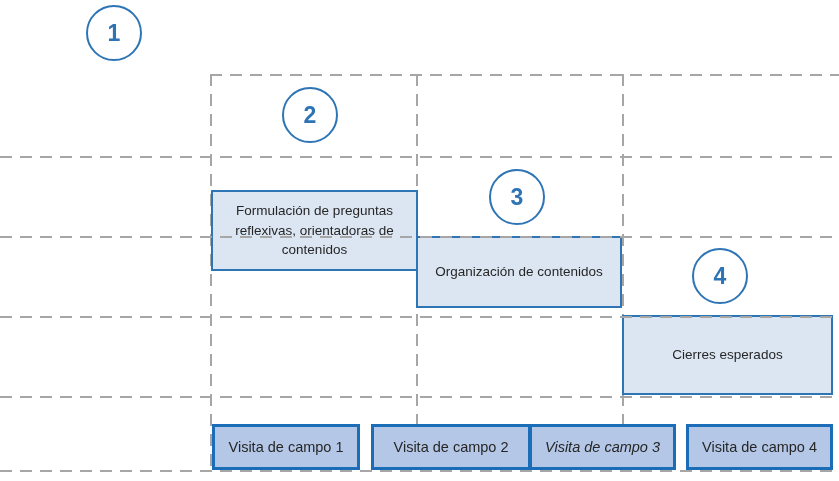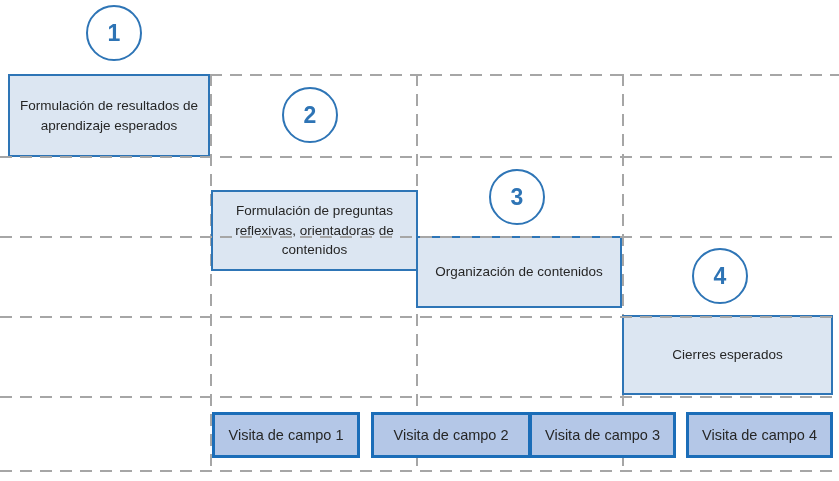--- a/index.html
+++ b/index.html
@@ -59,21 +59,21 @@
     align-items: center;
     justify-content: center;
     color: #2e74b5;
     font-weight: bold;
     font-size: 23px;
     z-index: 4;
   }
   
   .visit {
     position: absolute;
-    top: 412px;
+    top: 424px;
     height: 46px;
     box-sizing: border-box;
     background: #b4c7e7;
     border: 3px solid #1b6db8;
     display: flex;
     align-items: center;
     justify-content: center;
     text-align: center;
     font-size: 14.5px;
     color: #262626;
@@ -82,23 +82,20 @@
 </style>
 </head>
 <body>
 
 <div class="canvas">
 
   <div class="vline" style="left:210px;"></div>
   <div class="vline" style="left:416px;"></div>
   <div class="vline" style="left:622px;"></div>
 
-  <div class="step" style="left:8px; top:74px; width:202px; height:83px;">
-    <span>Formulación de resultados de aprendizaje esperados</span>
-  </div>
   <div class="step" style="left:211px; top:156px; width:207px; height:81px;margin-top:34px;">
     <span>Formulación de preguntas reflexivas, orientadoras de contenidos</span>
   </div>
   <div class="step" style="left:416px; top:236px; width:206px; height:72px;">
     <span>Organización de contenidos</span>
   </div>
   <div class="step" style="left:622px; top:315px; width:211px; height:80px;">
     <span>Cierres esperados</span>
   </div>
 
@@ -121,20 +118,20 @@
   <div class="circle" style="left:692px; top:248px;">
     <span>4</span>
   </div>
 
   <div class="visit" style="left:212px; width:148px;">
     <span>Visita de campo 1</span>
   </div>
   <div class="visit" style="left:371px; width:160px;justify-content:center;">
     <span>Visita de campo 2</span>
   </div>
-  <div class="visit" style="left:529px; width:147px;">
+  <div class="visit" style="left:529px; width:147px;font-style:italic;">
     <span>Visita de campo 3</span>
   </div>
   <div class="visit" style="left:686px; width:147px;">
     <span>Visita de campo 4</span>
   </div>
 
 </div>
 
 </body></html>

